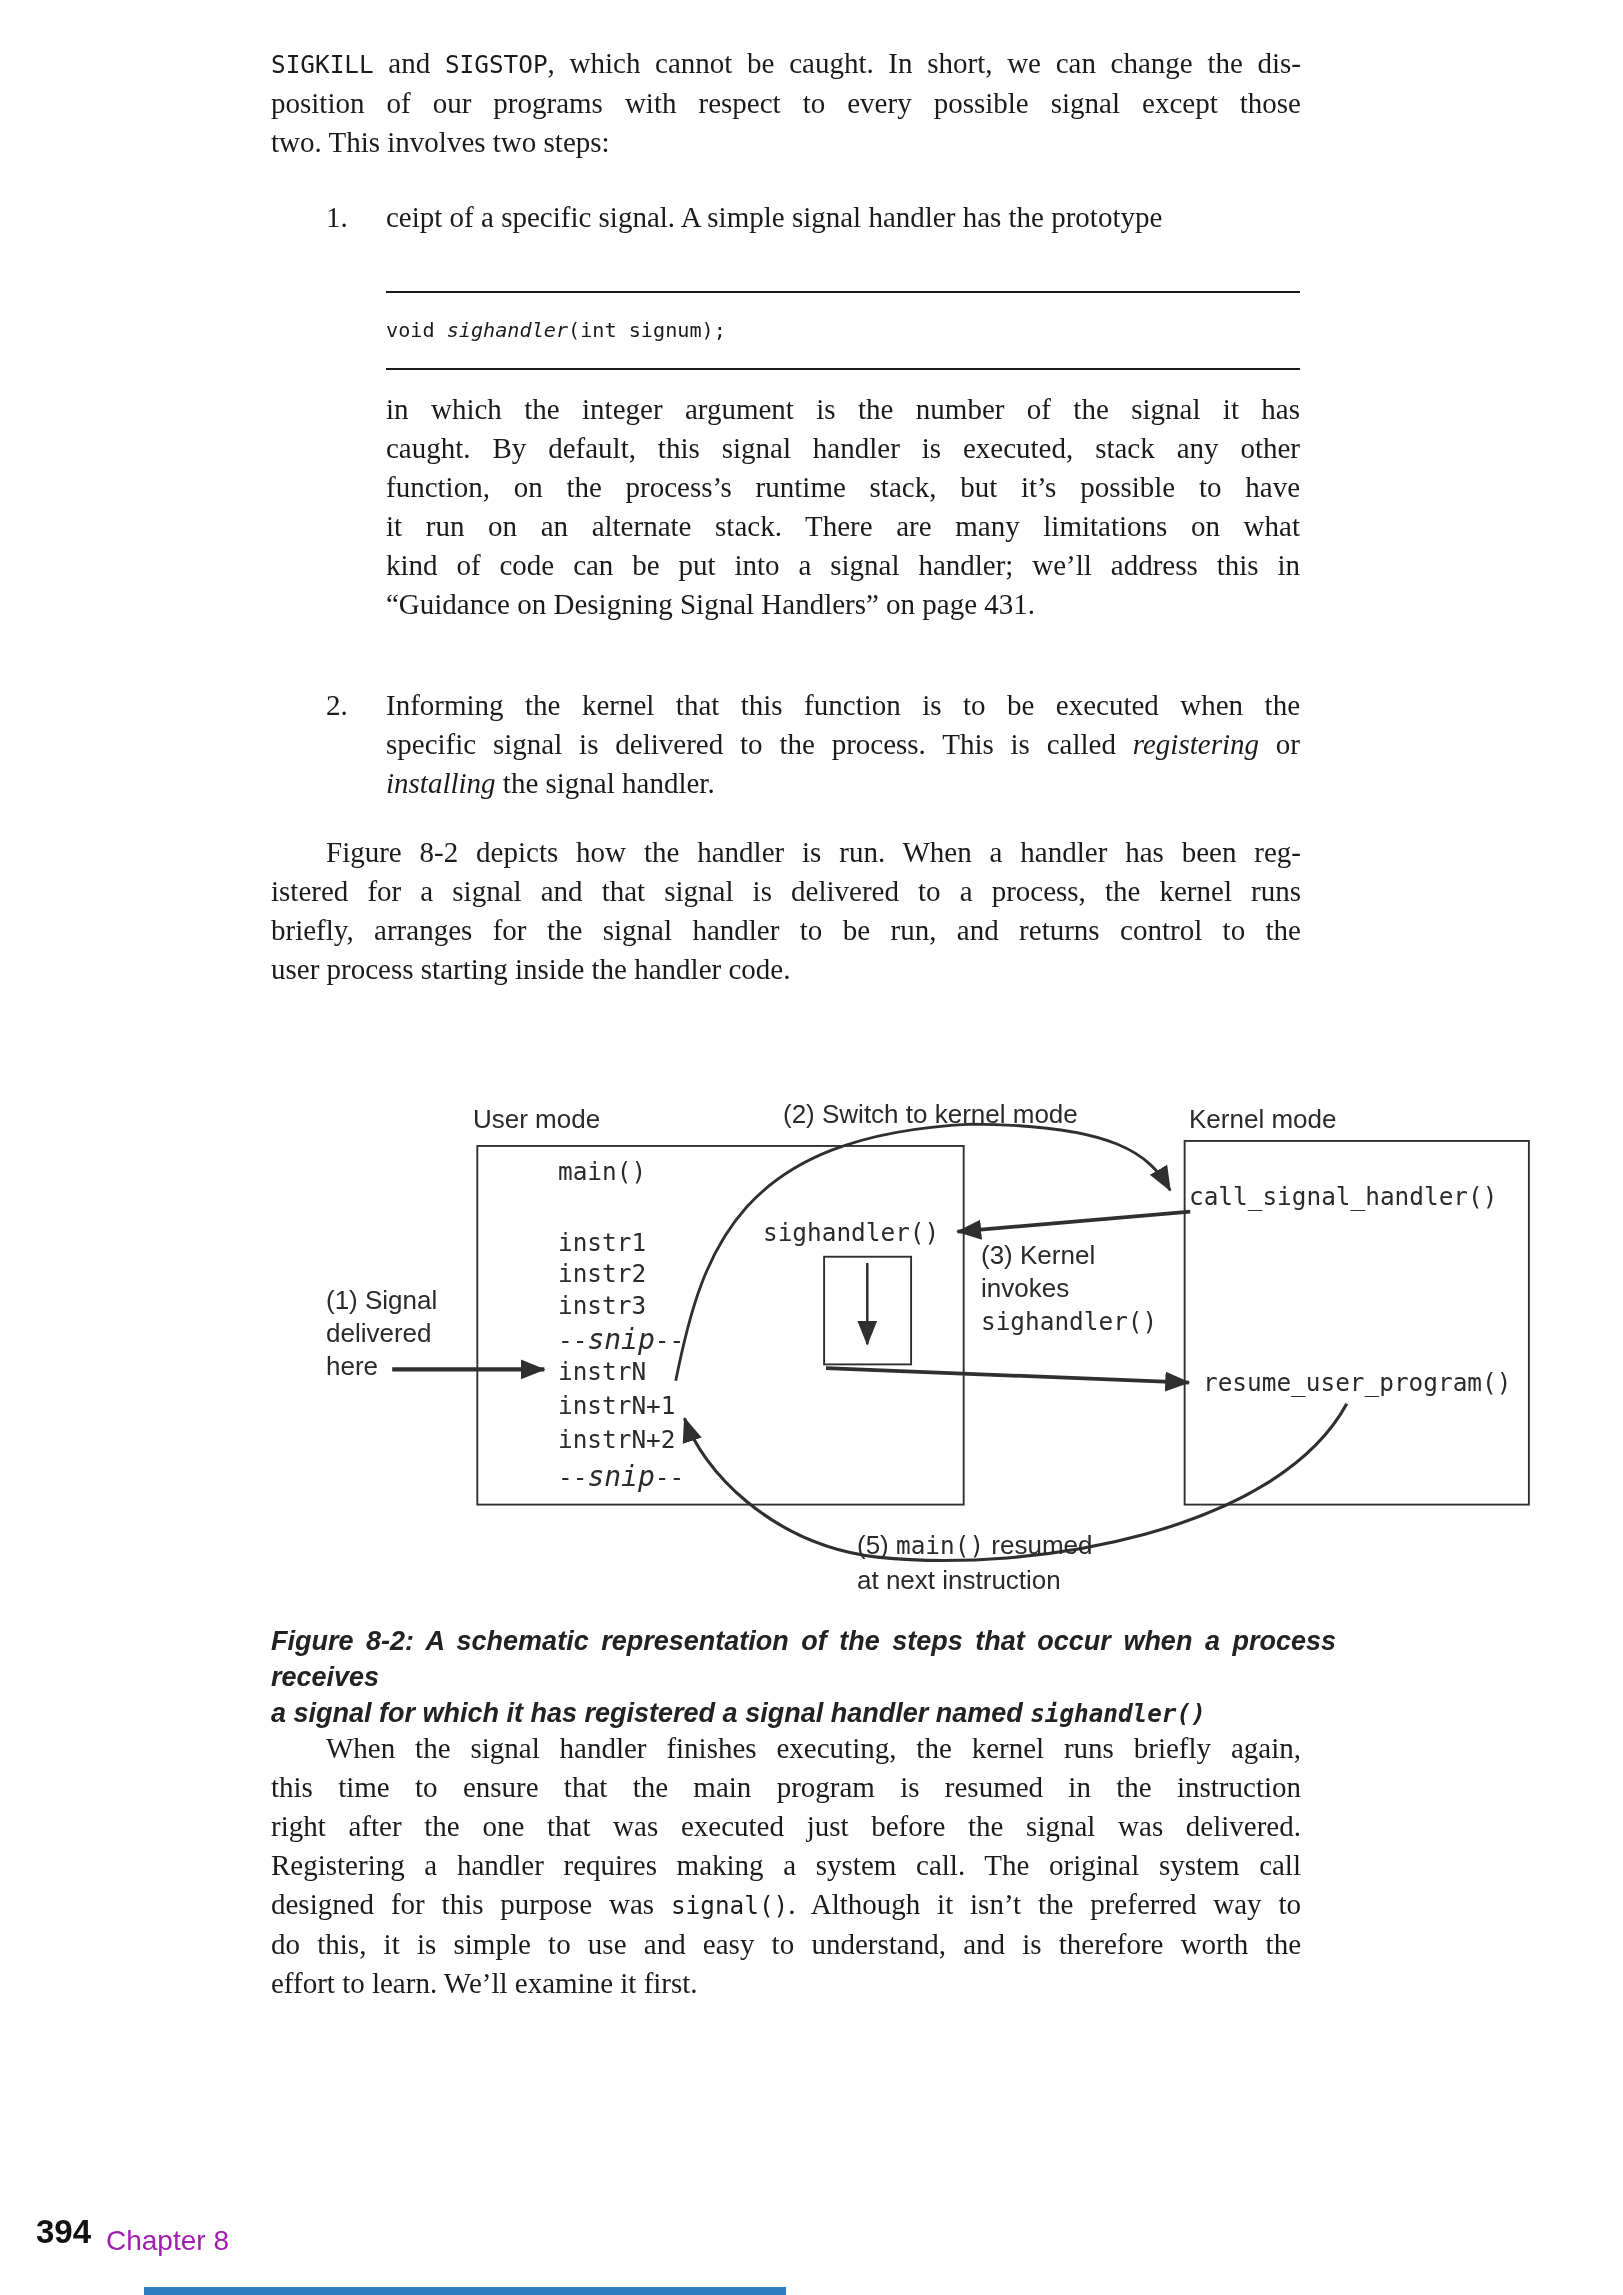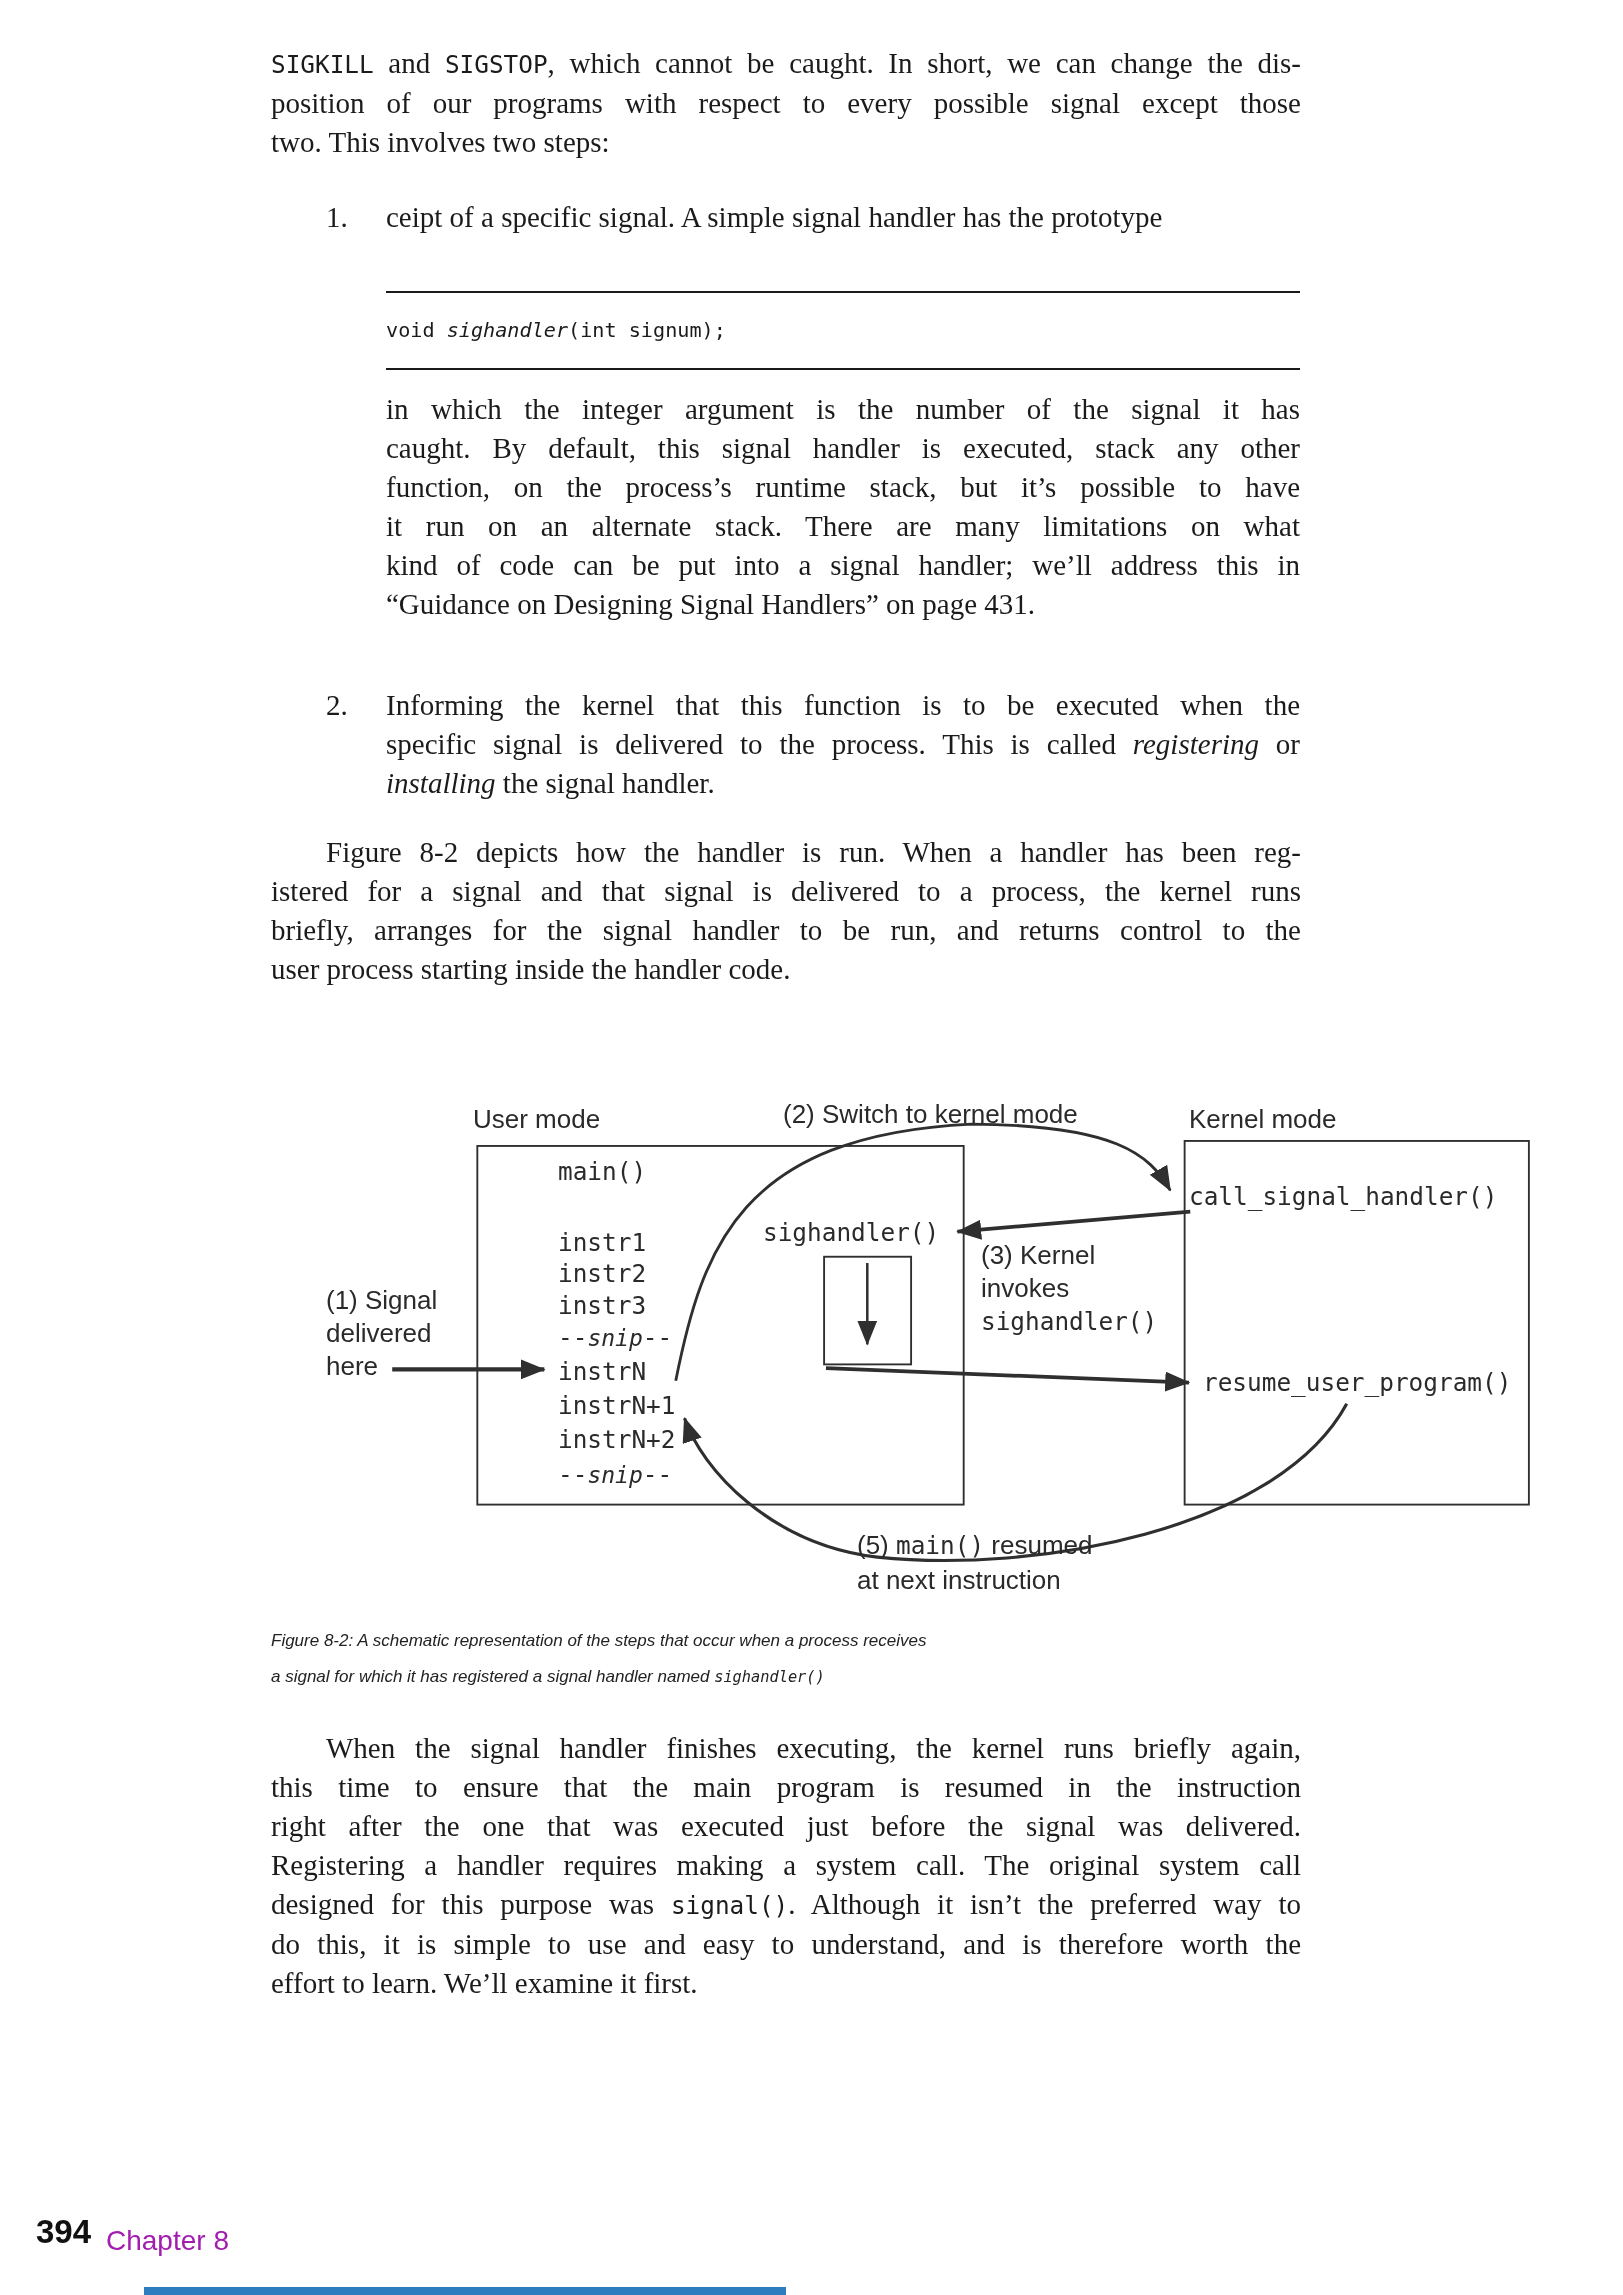--- a/index.html
+++ b/index.html
@@ -20,26 +20,26 @@
 
   
   .codeblock{position:absolute;left:386px;top:291px;width:914px;border-top:2.5px solid #1a1a1a;border-bottom:2.5px solid #1a1a1a;padding:22.5px 0 24px 0;}
   .codeblock .code{font-family:"DejaVu Sans Mono",monospace;font-size:24px;line-height:27.6px;}
 
   
   .figure{position:absolute;left:326px;top:1099px;width:1209px;height:507px;font-family:"Liberation Sans",sans-serif;font-size:26px;color:#2a2a2a;}
   .figure svg{position:absolute;left:0;top:0;}
   .flabel{position:absolute;white-space:nowrap;}
   .figure .mono{font-family:"DejaVu Sans Mono",monospace;font-size:24.4px;}
-  .figure .monoit{font-size:23px;margin-top:20px;}
+  .figure .monoit{font-size:28px;margin-top:20px;}
   .fcenter{text-align:center;}
   .fl{line-height:33px;}
 
   
-  .caption{position:absolute;left:271px;top:1623px;width:1065px;font-family:"Liberation Sans",sans-serif;font-style:italic;font-size:17px;line-height:36px;color:#222;}
+  .caption{position:absolute;left:271px;top:1623px;width:1065px;font-family:"Liberation Sans",sans-serif;font-style:italic;font-size:27px;line-height:36px;color:#222;font-weight:bold;}
   .caption .monoit{font-size:0.9em;}
 
   
   .pagenum{position:absolute;left:36px;top:2213px;font-family:"Liberation Sans",sans-serif;font-weight:bold;font-size:33px;color:#111;}
   .chapter{position:absolute;left:106px;top:2225px;font-family:"Liberation Sans",sans-serif;font-size:28px;color:#a21caf;}
   .accent-bar{position:absolute;left:144px;top:2287px;width:642px;height:8.1px;}
 </style>
 </head>
 <body>
 

